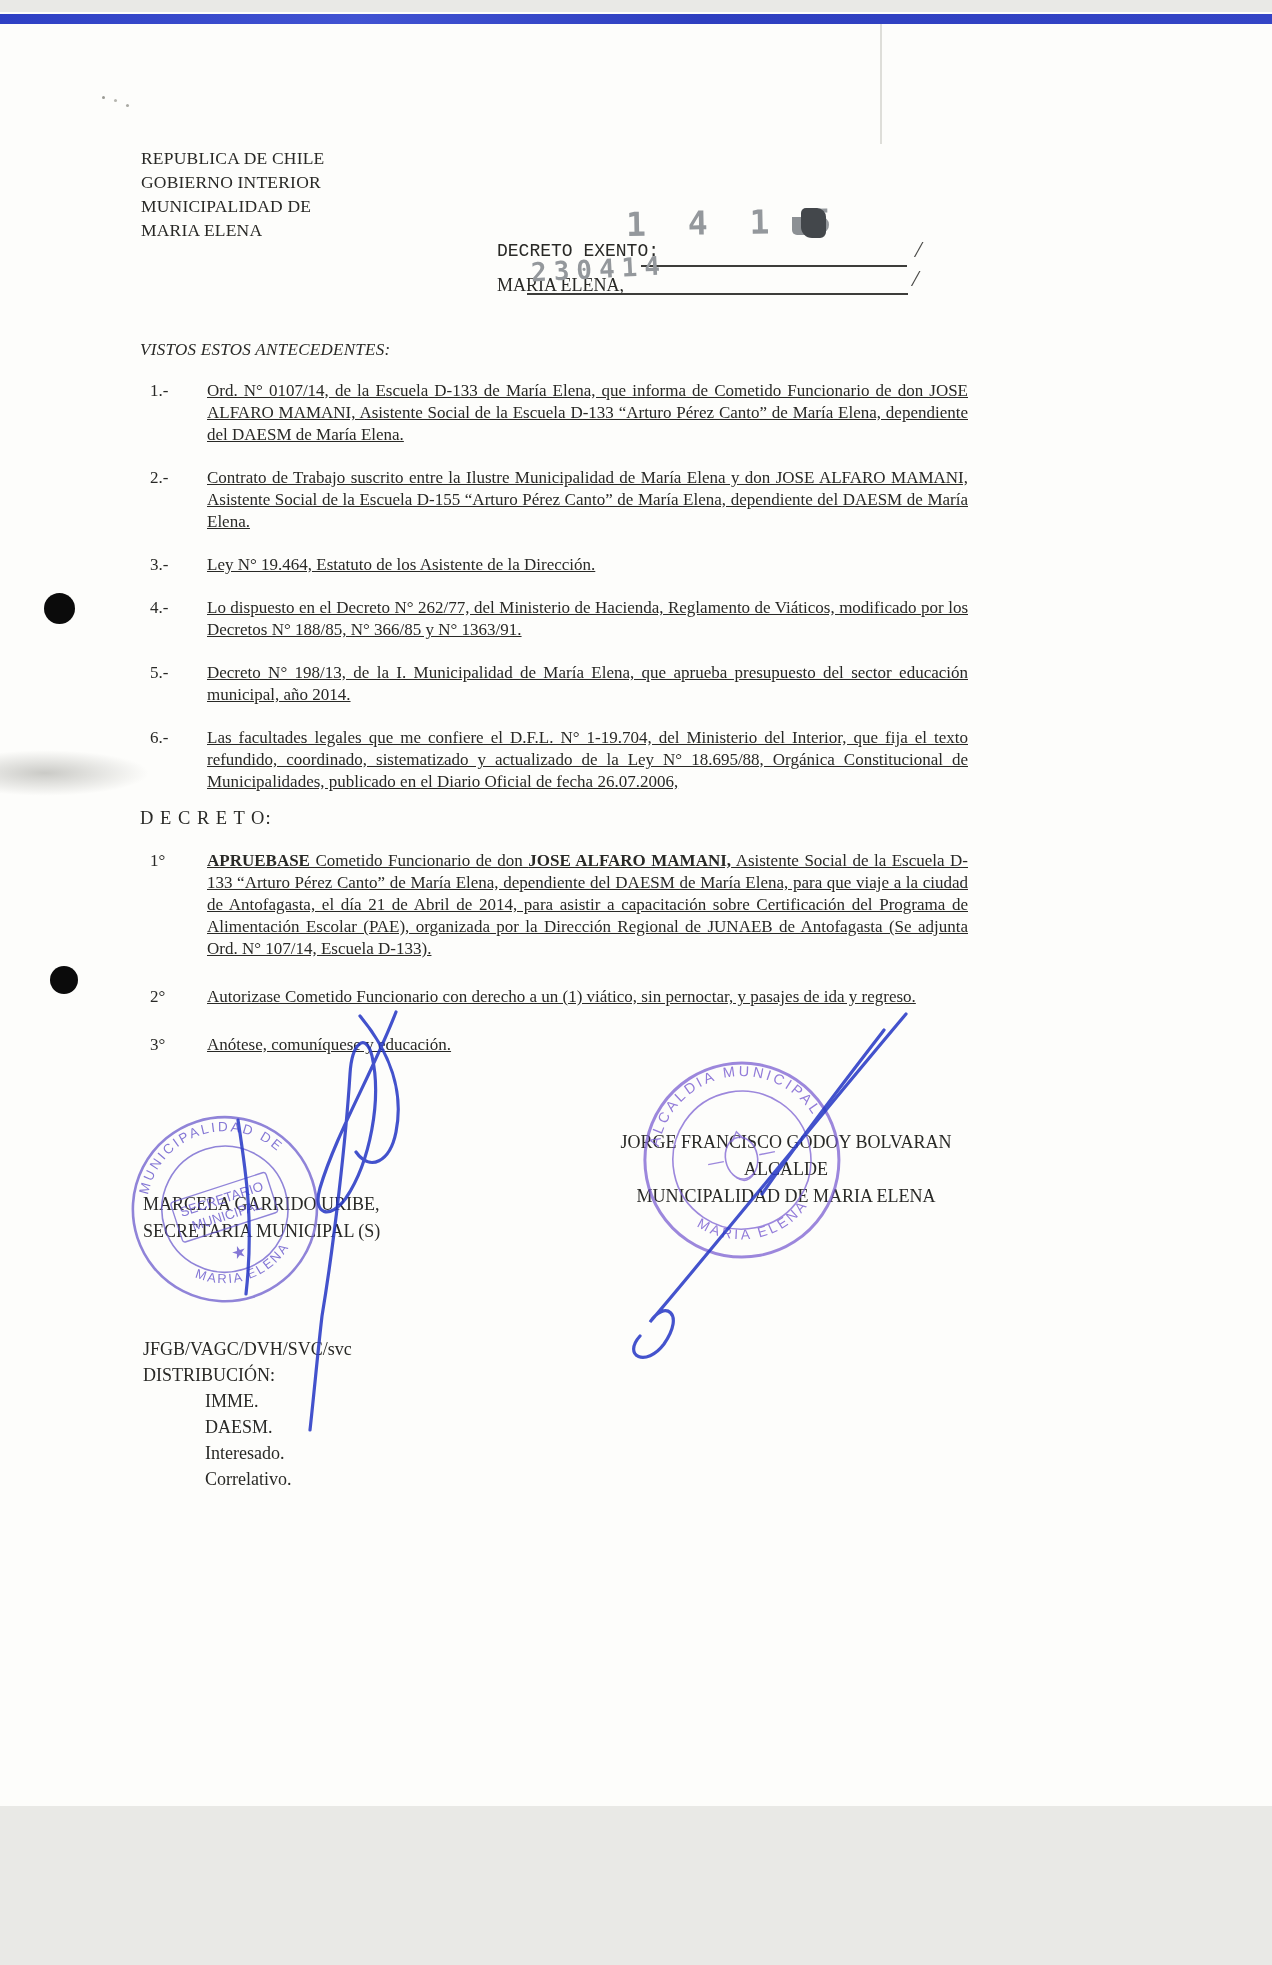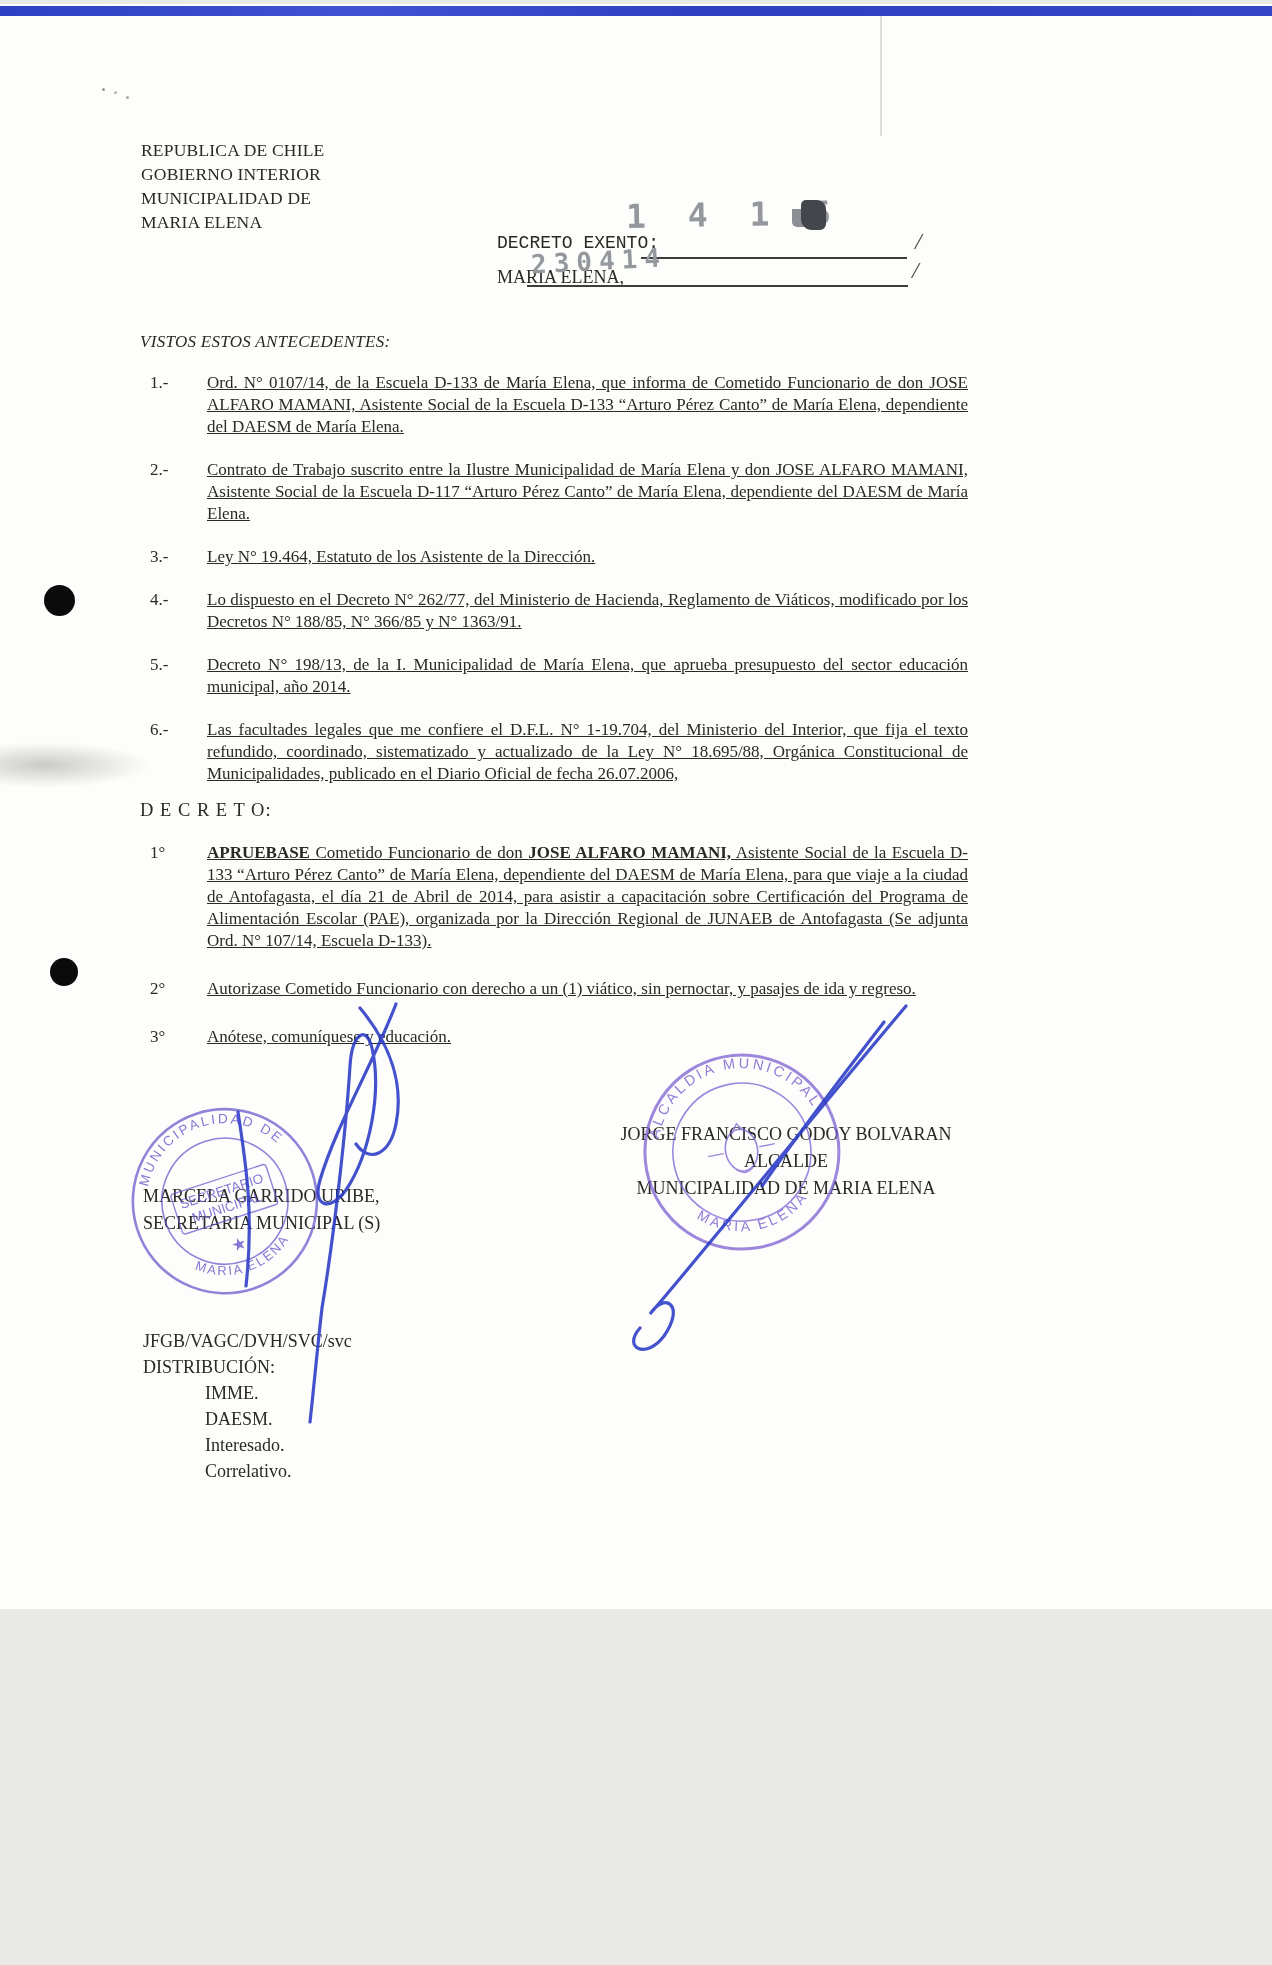--- a/index.html
+++ b/index.html
@@ -1,18 +1,18 @@
 <!DOCTYPE html>
 <html><head>
 <meta charset="utf-8">
 <style>
   * { margin:0; padding:0; box-sizing:border-box; }
   html, body { background:#e9e9e6; }
   .page {
-    position:relative; width:1272px; height:1605px; margin:4px auto;
+    position:relative; width:1272px; height:1794px; margin:12px auto;
     background:#fdfdfb; overflow:hidden;
     font-family:"Liberation Serif", serif; color:#292926;
   }
   .abs { position:absolute; }
 
   
   .bar-top { left:0; top:2px; width:1272px; height:10px;
     background:linear-gradient(90deg,#2e40c4 0%,#4153d2 28%,#2e3fc0 55%,#3445c6 100%); }
   .bar-bottom { left:0; top:1937px; width:1272px; height:28px;
     background:linear-gradient(#4d5ede,#1c2cae); }
@@ -95,21 +95,21 @@
   <div class="abs slash sl2">/</div>
 
   <div class="abs vistos-title">VISTOS ESTOS ANTECEDENTES:</div>
   <div class="abs items v">
     <div class="item">
       <span class="n">1.-</span>
       <span class="t">Ord. N° 0107/14, de la Escuela D-133 de María Elena, que informa de Cometido Funcionario de don JOSE ALFARO MAMANI, Asistente Social de la Escuela D-133 “Arturo Pérez Canto” de María Elena, dependiente del DAESM de María Elena.</span>
     </div>
     <div class="item">
       <span class="n">2.-</span>
-      <span class="t">Contrato de Trabajo suscrito entre la Ilustre Municipalidad de María Elena y don JOSE ALFARO MAMANI, Asistente Social de la Escuela D-117 “Arturo Pérez Canto” de María Elena, dependiente del DAESM de María Elena.</span>
+      <span class="t">Contrato de Trabajo suscrito entre la Ilustre Municipalidad de María Elena y don JOSE ALFARO MAMANI, Asistente Social de la Escuela D-155 “Arturo Pérez Canto” de María Elena, dependiente del DAESM de María Elena.</span>
     </div>
     <div class="item">
       <span class="n">3.-</span>
       <span class="t">Ley N° 19.464, Estatuto de los Asistente de la Dirección.</span>
     </div>
     <div class="item">
       <span class="n">4.-</span>
       <span class="t">Lo dispuesto en el Decreto N° 262/77, del Ministerio de Hacienda, Reglamento de Viáticos, modificado por los Decretos N° 188/85, N° 366/85 y N° 1363/91.</span>
     </div>
     <div class="item">

